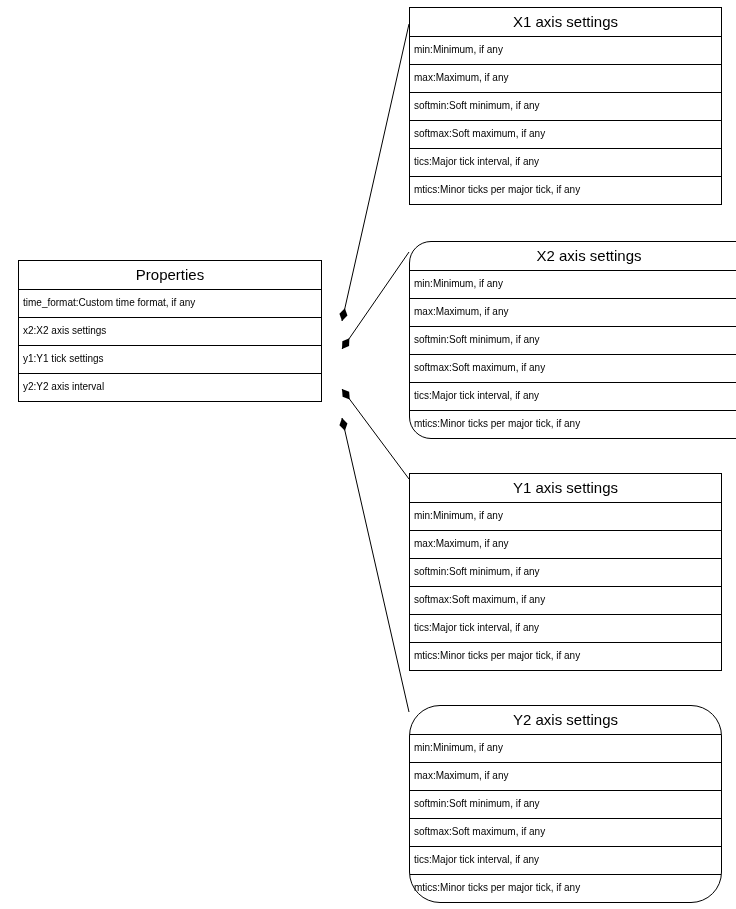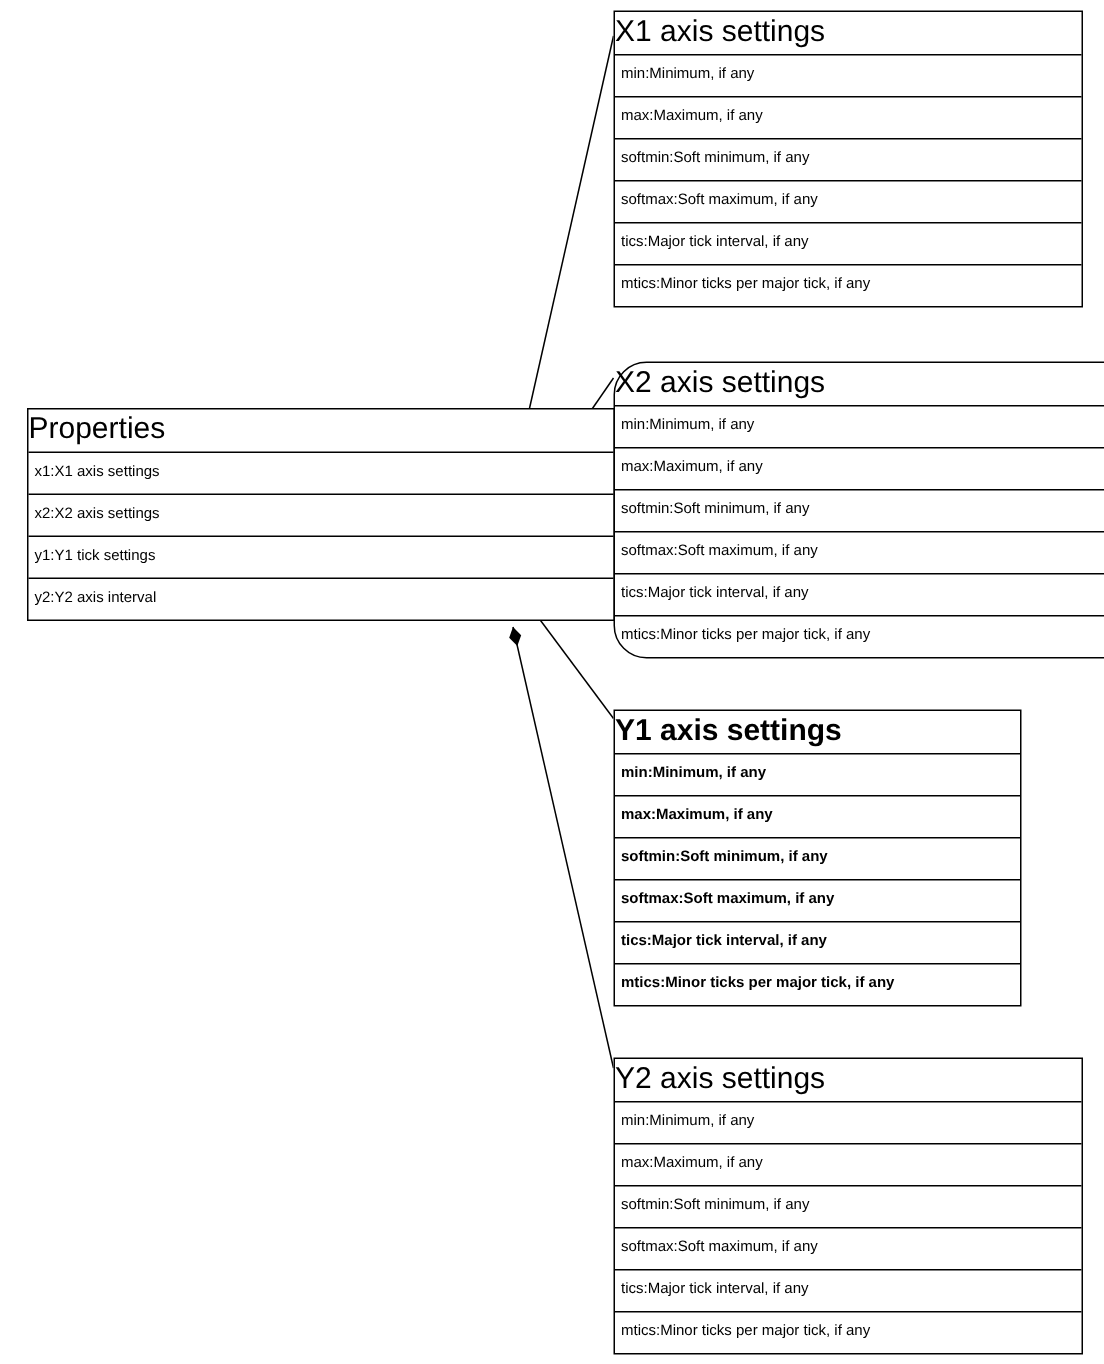--- a/index.html
+++ b/index.html
@@ -25,62 +25,63 @@
   }
   .node {
     position: absolute;
     background: #ffffff;
     border: 1px solid #000000;
     box-sizing: border-box;
   }
   .node-title {
     height: 28px;
     line-height: 27px;
-    font-size: 20px;
+    text-align: center;
+    font-size: 15px;
     white-space: nowrap;
     overflow: hidden;
     box-sizing: border-box;
   }
   .node-row {
     height: 28px;
     line-height: 26px;
     border-top: 1px solid #000000;
     padding-left: 4px;
     padding-right: 2px;
     font-size: 10px;
     white-space: nowrap;
     overflow: hidden;
     box-sizing: border-box;
   }
-  .node-properties { left: 18px;  top: 272px; width: 392px; }
+  .node-properties { left: 18px;  top: 260px; width: 304px; }
   .node-x1         { left: 409px; top: 7px;   width: 313px; }
   .node-x2         { left: 409px; top: 241px; width: 360px; border-radius: 22px; }
-  .node-y1         { left: 409px; top: 473px; width: 272px; font-weight: bold; }
-  .node-y2         { left: 409px; top: 705px; width: 313px; }
+  .node-y1         { left: 409px; top: 473px; width: 313px; }
+  .node-y2         { left: 409px; top: 705px; width: 313px; border-radius: 31px; }
 </style>
 </head>
 <body>
 
 <div class="canvas">
 
   <svg class="edges-layer" width="736" height="909" viewBox="0 0 736 909">
     <defs>
       <marker id="diamond" markerWidth="14" markerHeight="10" refX="13" refY="5" orient="auto" markerUnits="userSpaceOnUse">
         <polygon points="13,5 6.5,0.9 0,5 6.5,9.1" fill="#000000"></polygon>
       </marker>
     </defs>
     <line x1="409" y1="24" x2="342" y2="321" stroke="#000000" stroke-width="1" marker-end="url(#diamond)"></line>
     <line x1="409" y1="252" x2="342" y2="349" stroke="#000000" stroke-width="1" marker-end="url(#diamond)"></line>
     <line x1="409" y1="479" x2="342" y2="389" stroke="#000000" stroke-width="1" marker-end="url(#diamond)"></line>
     <line x1="409" y1="712" x2="342" y2="418" stroke="#000000" stroke-width="1" marker-end="url(#diamond)"></line>
   </svg>
 
   <div class="node node-properties">
     <div class="node-title">Properties</div>
-    <div class="node-row">x1:X1 axis settings</div>
+    <div class="node-row">time_format:Custom time format, if any</div>
     <div class="node-row">x2:X2 axis settings</div>
     <div class="node-row">y1:Y1 tick settings</div>
     <div class="node-row">y2:Y2 axis interval</div>
   </div>
 
   <div class="node node-x1">
     <div class="node-title">X1 axis settings</div>
     <div class="node-row">min:Minimum, if any</div>
     <div class="node-row">max:Maximum, if any</div>
     <div class="node-row">softmin:Soft minimum, if any</div>

